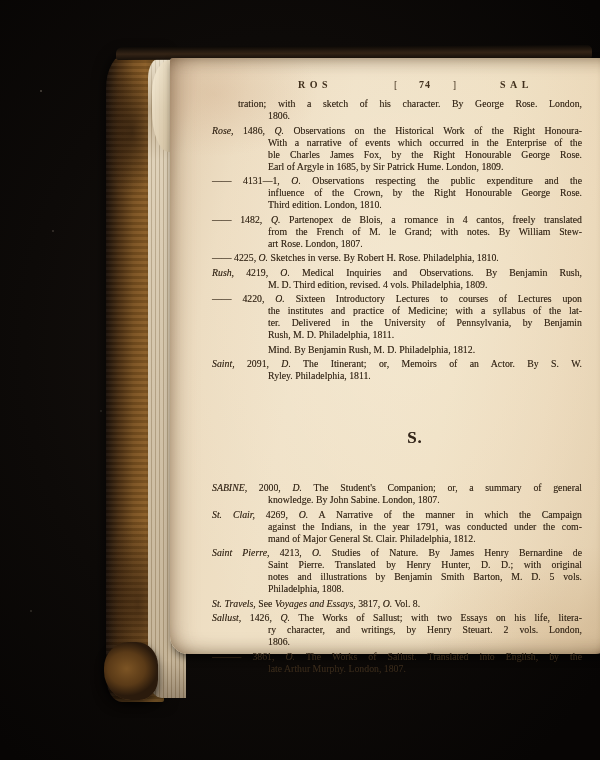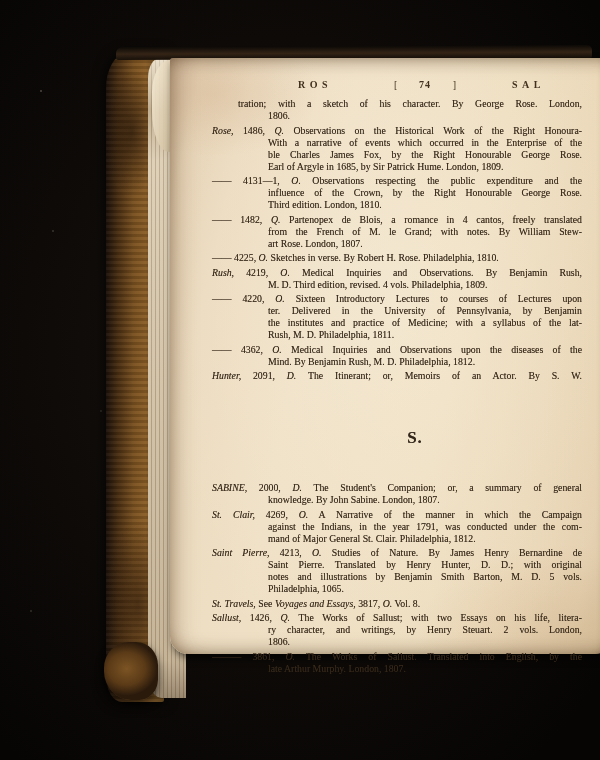--- a/index.html
+++ b/index.html
@@ -67,21 +67,21 @@
       inset 0 12px 18px -12px rgba(70,45,20,.55),
       inset 0 -14px 18px -14px rgba(70,45,20,.5),
       inset 16px 0 26px -16px rgba(95,60,30,.55),
       inset -5px 0 9px -6px rgba(95,60,30,.45),
       3px 4px 9px rgba(0,0,0,.65);
     color:#3b2c1b;
   }
   .running-head{position:absolute; top:21px; left:0; right:0; height:14px;
     font-size:10px; font-weight:bold; color:#41301d;}
   .rh-left{position:absolute; left:128px; letter-spacing:4.5px;}
-  .rh-right{position:absolute; left:330px; letter-spacing:4.5px;margin-left:12px;}
+  .rh-right{position:absolute; left:330px; letter-spacing:4.5px;}
   .rh-center{position:absolute; left:224px; width:62px; display:flex; justify-content:space-between; font-weight:normal;}
   .rh-center .num{font-weight:bold; letter-spacing:1px;}
   .text-block{position:absolute; left:68px; top:40px; width:344px;}
   .entry{margin-bottom:2.5px;}
   .line{
     font-size:9.8px; line-height:12px; color:#37291a;
     text-align:justify; text-align-last:justify;
     text-shadow:0 0 .5px rgba(55,41,26,.55);
     margin-left:30px;
   }
@@ -139,46 +139,46 @@
           </div>
           <div class="entry">
             <div class="line first last">—— 4225, <i>O.</i>  Sketches in verse.  By Robert H. Rose.  Philadelphia, 1810.</div>
           </div>
           <div class="entry">
             <div class="line first"><i>Rush,</i> 4219, <i>O.</i>  Medical Inquiries and Observations.  By Benjamin Rush,</div>
             <div class="line last">M. D.  Third edition, revised.  4 vols.  Philadelphia, 1809.</div>
           </div>
           <div class="entry">
             <div class="line first">—— 4220, <i>O.</i>  Sixteen Introductory Lectures to courses of Lectures upon</div>
+            <div class="line">the institutes and practice of Medicine; with a syllabus of the lat-</div>
             <div class="line">ter.  Delivered in the University of Pennsylvania, by Benjamin</div>
-            <div class="line">the institutes and practice of Medicine; with a syllabus of the lat-</div>
             <div class="line last">Rush, M. D.  Philadelphia, 1811.</div>
           </div>
           <div class="entry">
-            <div class="line first">—— 4362, <i>O.</i>  Medical Inquiries and Observations upon the diseases of the</div>
             <div class="line last">Mind.  By Benjamin Rush, M. D.  Philadelphia, 1812.</div>
           </div>
           <div class="entry">
-            <div class="line first"><i>Hunter,</i> 2091, <i>D.</i>  The Itinerant; or, Memoirs of an Actor.  By S. W.</div>
+            <div class="line first"><i>Saint,</i> 2091, <i>D.</i>  The Itinerant; or, Memoirs of an Actor.  By S. W.</div>
+            <div class="line last">Ryley.  Philadelphia, 1811.</div>
           </div>
           <div class="section-s">S.</div>
           <div class="entry">
             <div class="line first"><i>SABINE,</i> 2000, <i>D.</i>  The Student's Companion; or, a summary of general</div>
             <div class="line last">knowledge.  By John Sabine.  London, 1807.</div>
           </div>
           <div class="entry">
             <div class="line first"><i>St. Clair,</i> 4269, <i>O.</i>  A Narrative of the manner in which the Campaign</div>
             <div class="line">against the Indians, in the year 1791, was conducted under the com-</div>
             <div class="line last">mand of Major General St. Clair.  Philadelphia, 1812.</div>
           </div>
           <div class="entry">
             <div class="line first"><i>Saint Pierre,</i> 4213, <i>O.</i>  Studies of Nature.  By James Henry Bernardine de</div>
             <div class="line">Saint Pierre.  Translated by Henry Hunter, D. D.; with original</div>
             <div class="line">notes and illustrations by Benjamin Smith Barton, M. D.  5 vols.</div>
-            <div class="line last">Philadelphia, 1065.</div>
+            <div class="line last">Philadelphia, 1808.</div>
           </div>
           <div class="entry">
             <div class="line first last"><i>St. Travels,</i> See <i>Voyages and Essays,</i> 3817, <i>O.</i>  Vol. 8.</div>
           </div>
           <div class="entry">
             <div class="line first"><i>Sallust,</i> 1426, <i>Q.</i>  The Works of Sallust; with two Essays on his life, litera-</div>
             <div class="line">ry character, and writings, by Henry Steuart.  2 vols.  London,</div>
             <div class="line last">1806.</div>
           </div>
           <div class="entry">

